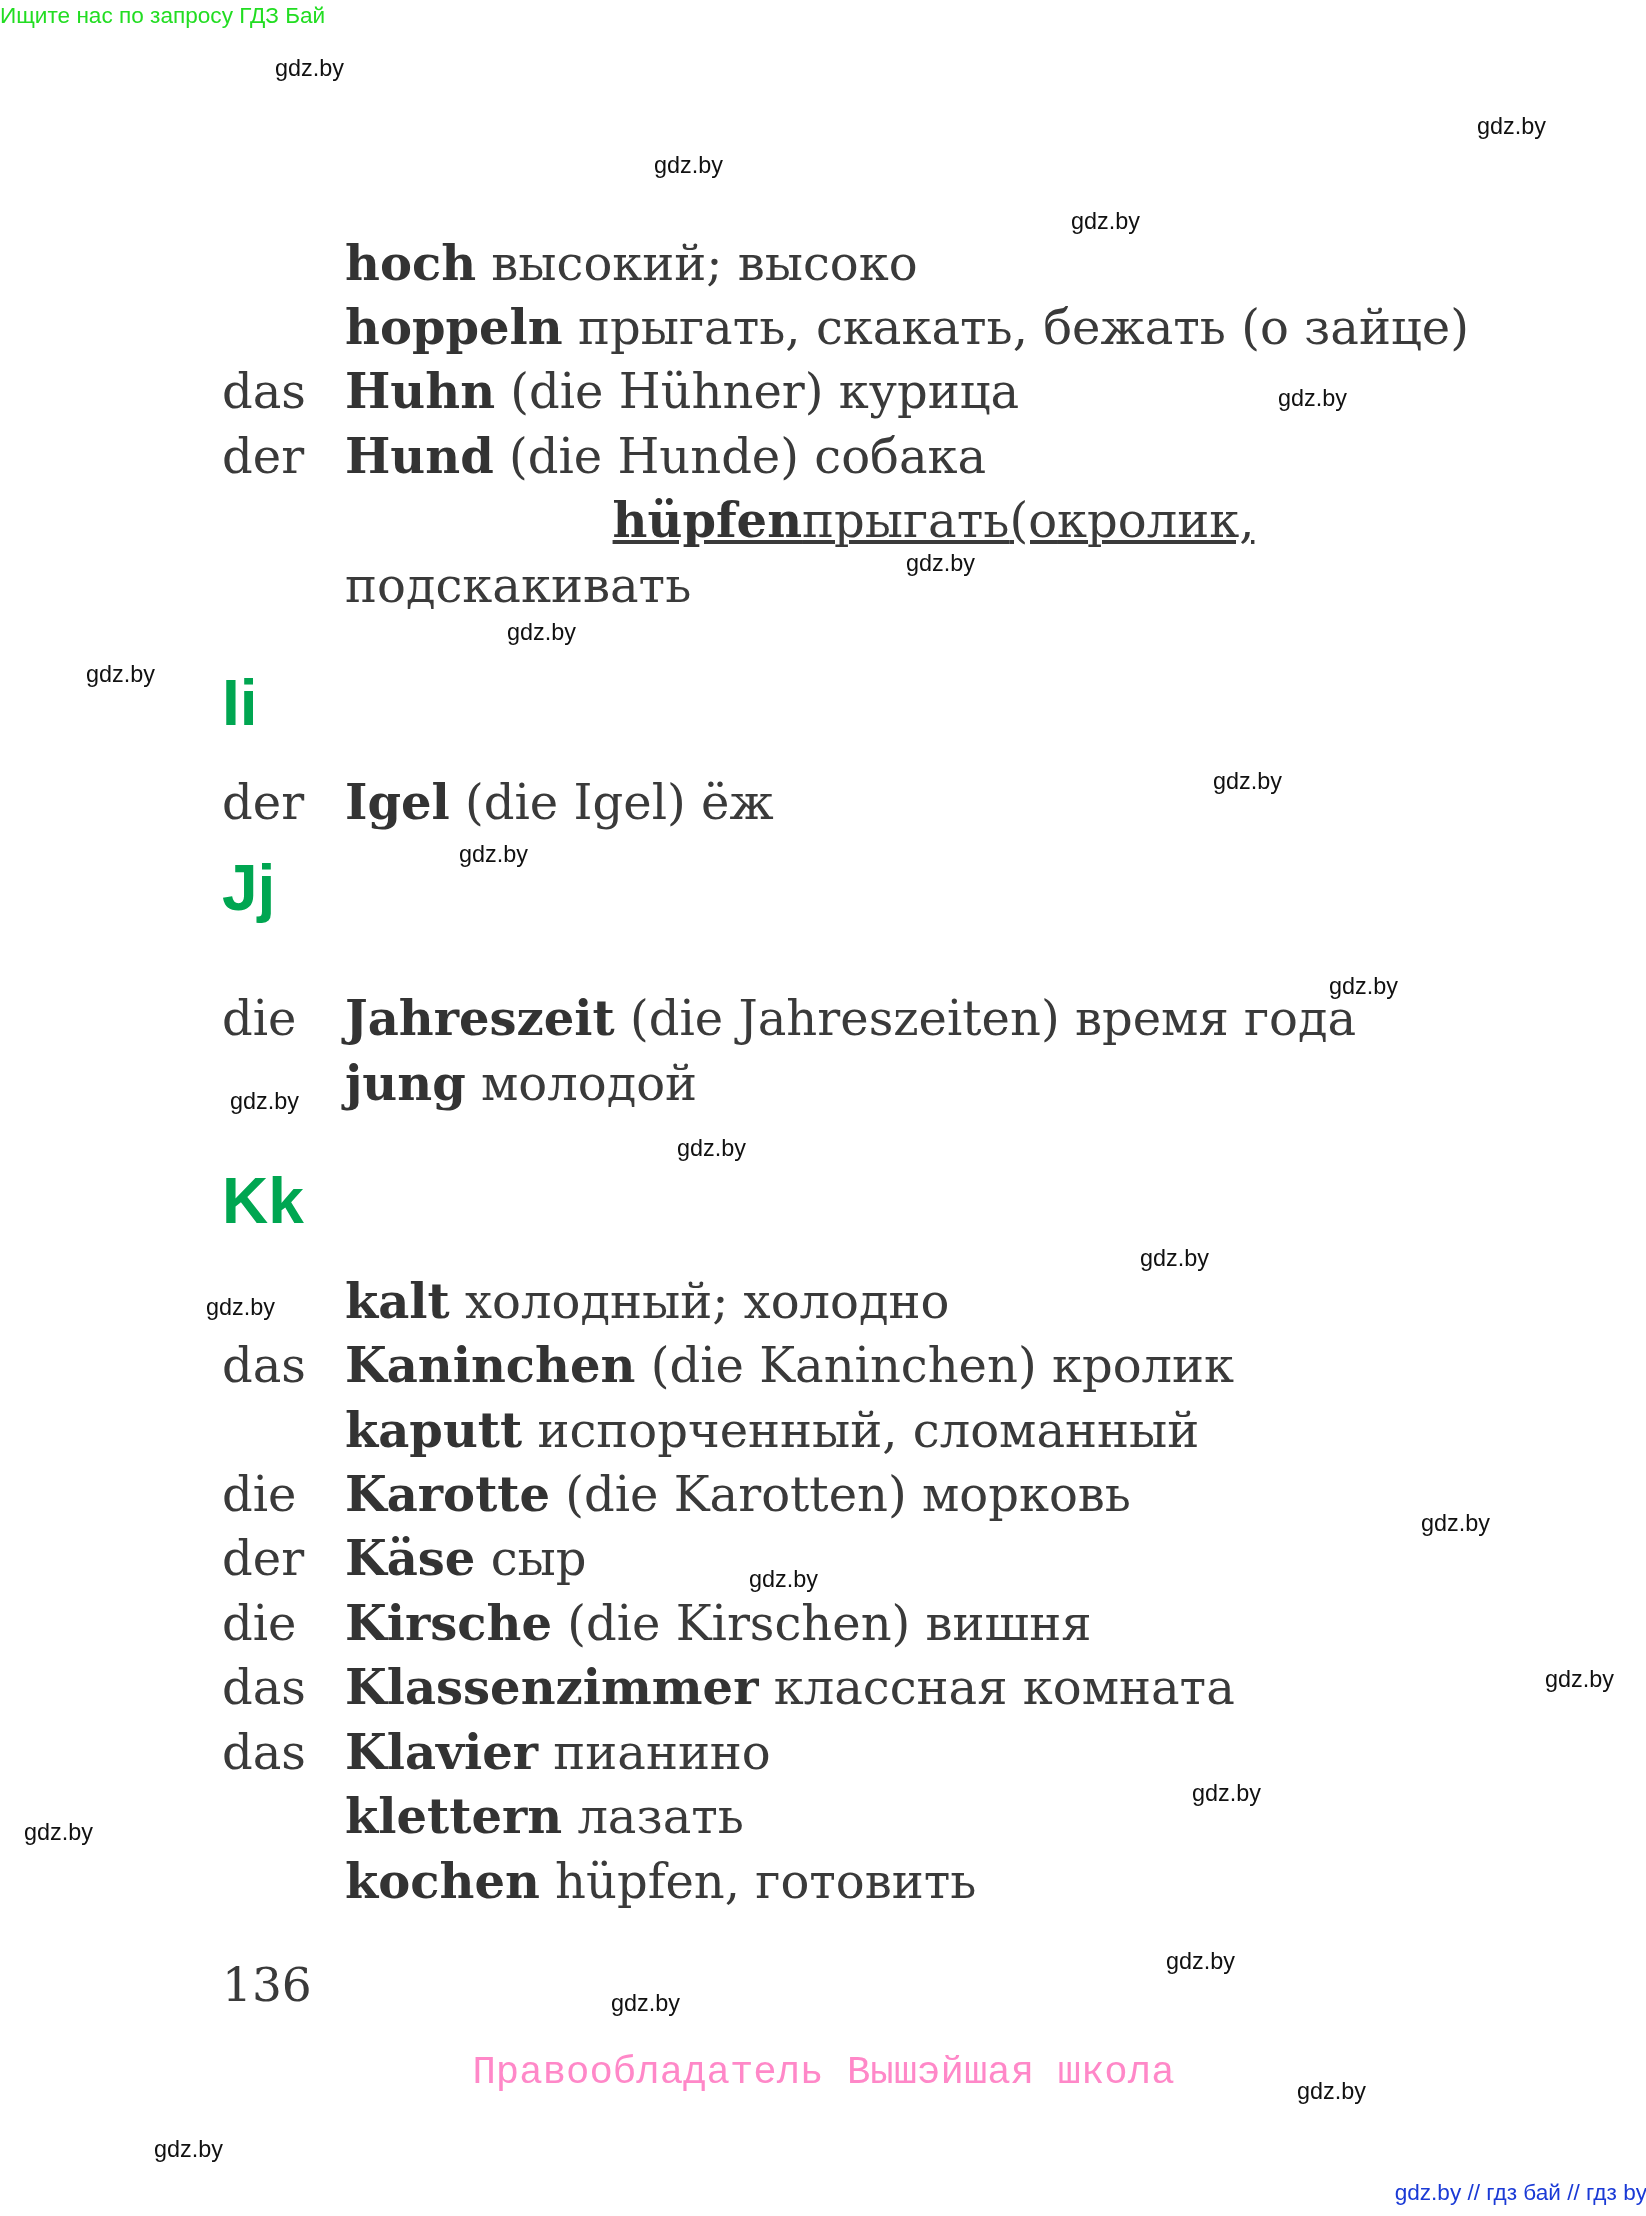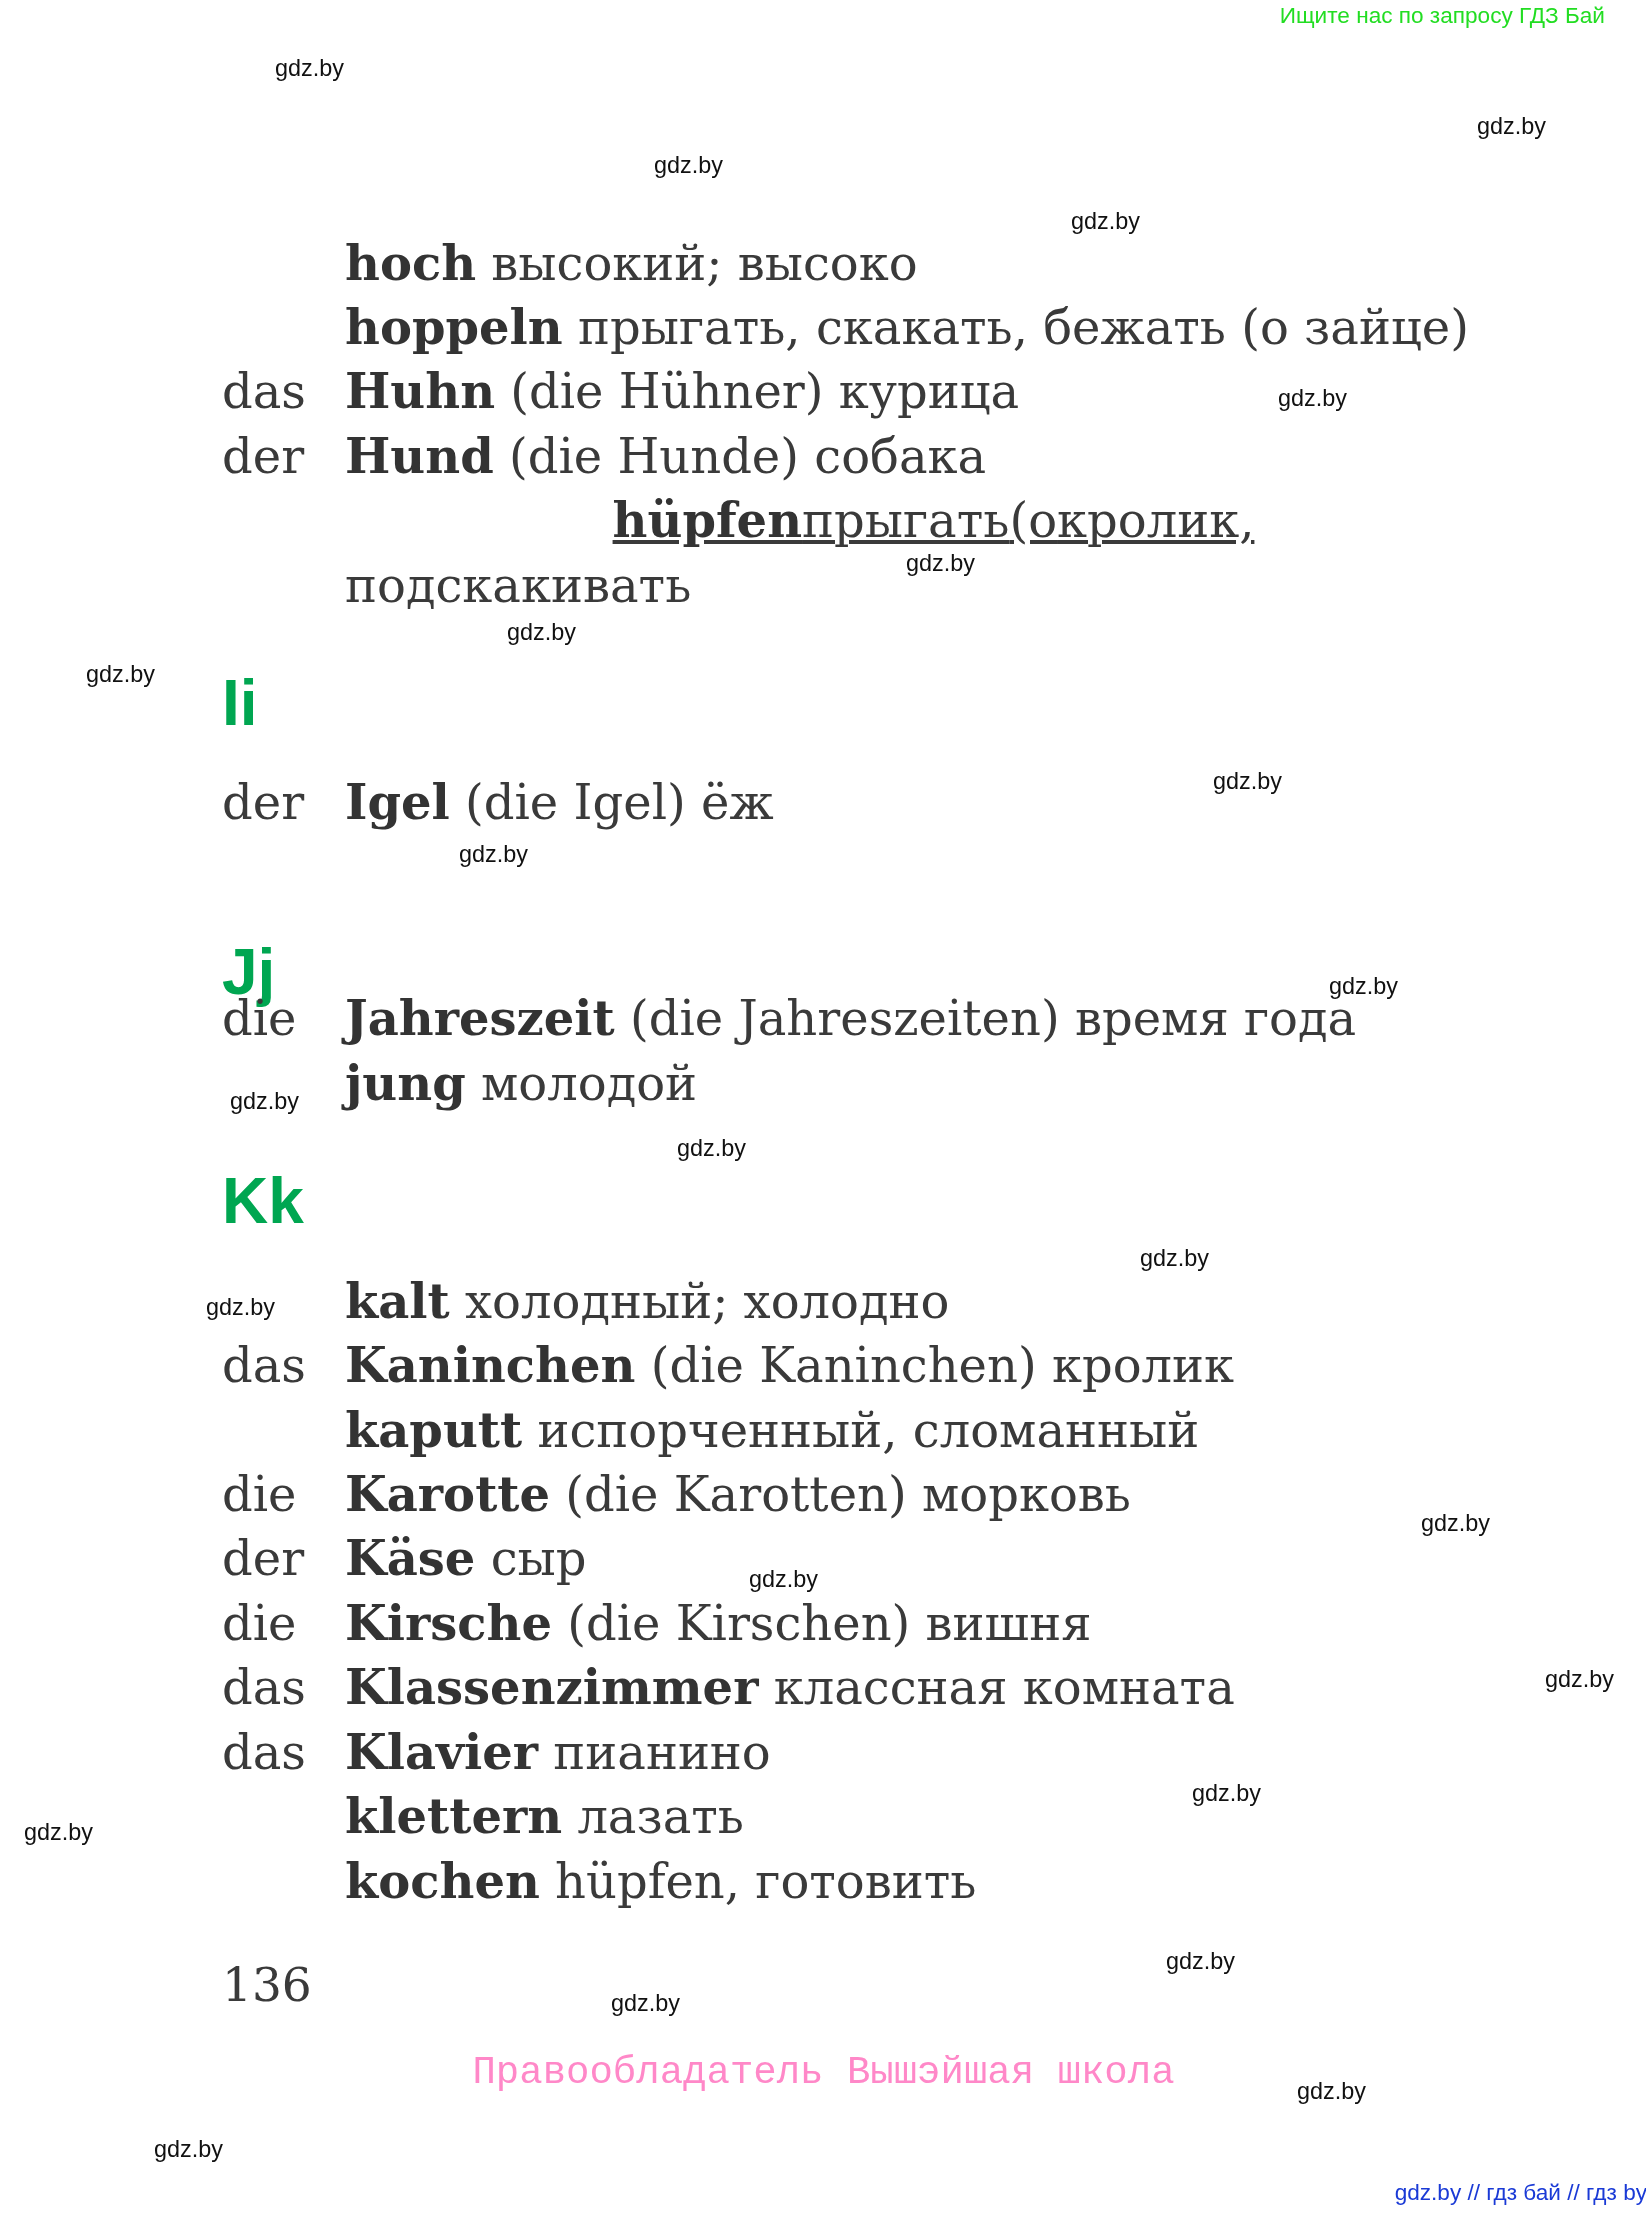--- a/index.html
+++ b/index.html
@@ -1,18 +1,18 @@
 <!DOCTYPE html>
 <html style="font-size:13px"><head>
 <meta charset="utf-8">
 <style>
   html, body { margin: 0; padding: 0; background: #ffffff; }
   body { width: 1647px; height: 2216px; position: relative; overflow: hidden; }
   .top-banner {
-    position: absolute; top: 3.2px; left: 0; width: 1605px; text-align: right;
+    position: absolute; top: 3.2px; left: 0; width: 1605px; text-align: left;
     font-family: "Liberation Sans", sans-serif; font-size: 22.6px; color: #22dd22;
   }
   .wm {
     position: absolute; font-family: "Liberation Sans", sans-serif;
     font-size: 23.4px; color: #111111; white-space: nowrap;
   }
   .entry {
     position: absolute; left: 0; height: 64px; white-space: nowrap;
     font-family: "DejaVu Serif", "Liberation Serif", serif;
     font-size: 48px; color: #3a3a3a; line-height: 64px;
@@ -96,21 +96,21 @@
 <div class="entry" style="top:553px">
   <span class="body"><span class="trans">подскакивать</span></span>
 </div>
 
 <div class="letter" style="top:671px">Ii</div>
 <div class="entry" style="top:770px">
   <span class="article">der</span>
   <span class="body"><span class="hw">Igel</span> <span class="plural">(die Igel)</span> <span class="trans">ёж</span></span>
 </div>
 
-<div class="letter" style="top:940px">Jj</div>
+<div class="letter" style="top:856px">Jj</div>
 <div class="entry" style="top:986px">
   <span class="article">die</span>
   <span class="body"><span class="hw">Jahreszeit</span> <span class="plural">(die Jahreszeiten)</span> <span class="trans">время года</span></span>
 </div>
 <div class="entry" style="top:1051px">
   <span class="body"><span class="hw">jung</span> <span class="trans">молодой</span></span>
 </div>
 
 <div class="letter" style="top:1169px">Kk</div>
 <div class="entry" style="top:1269px">

